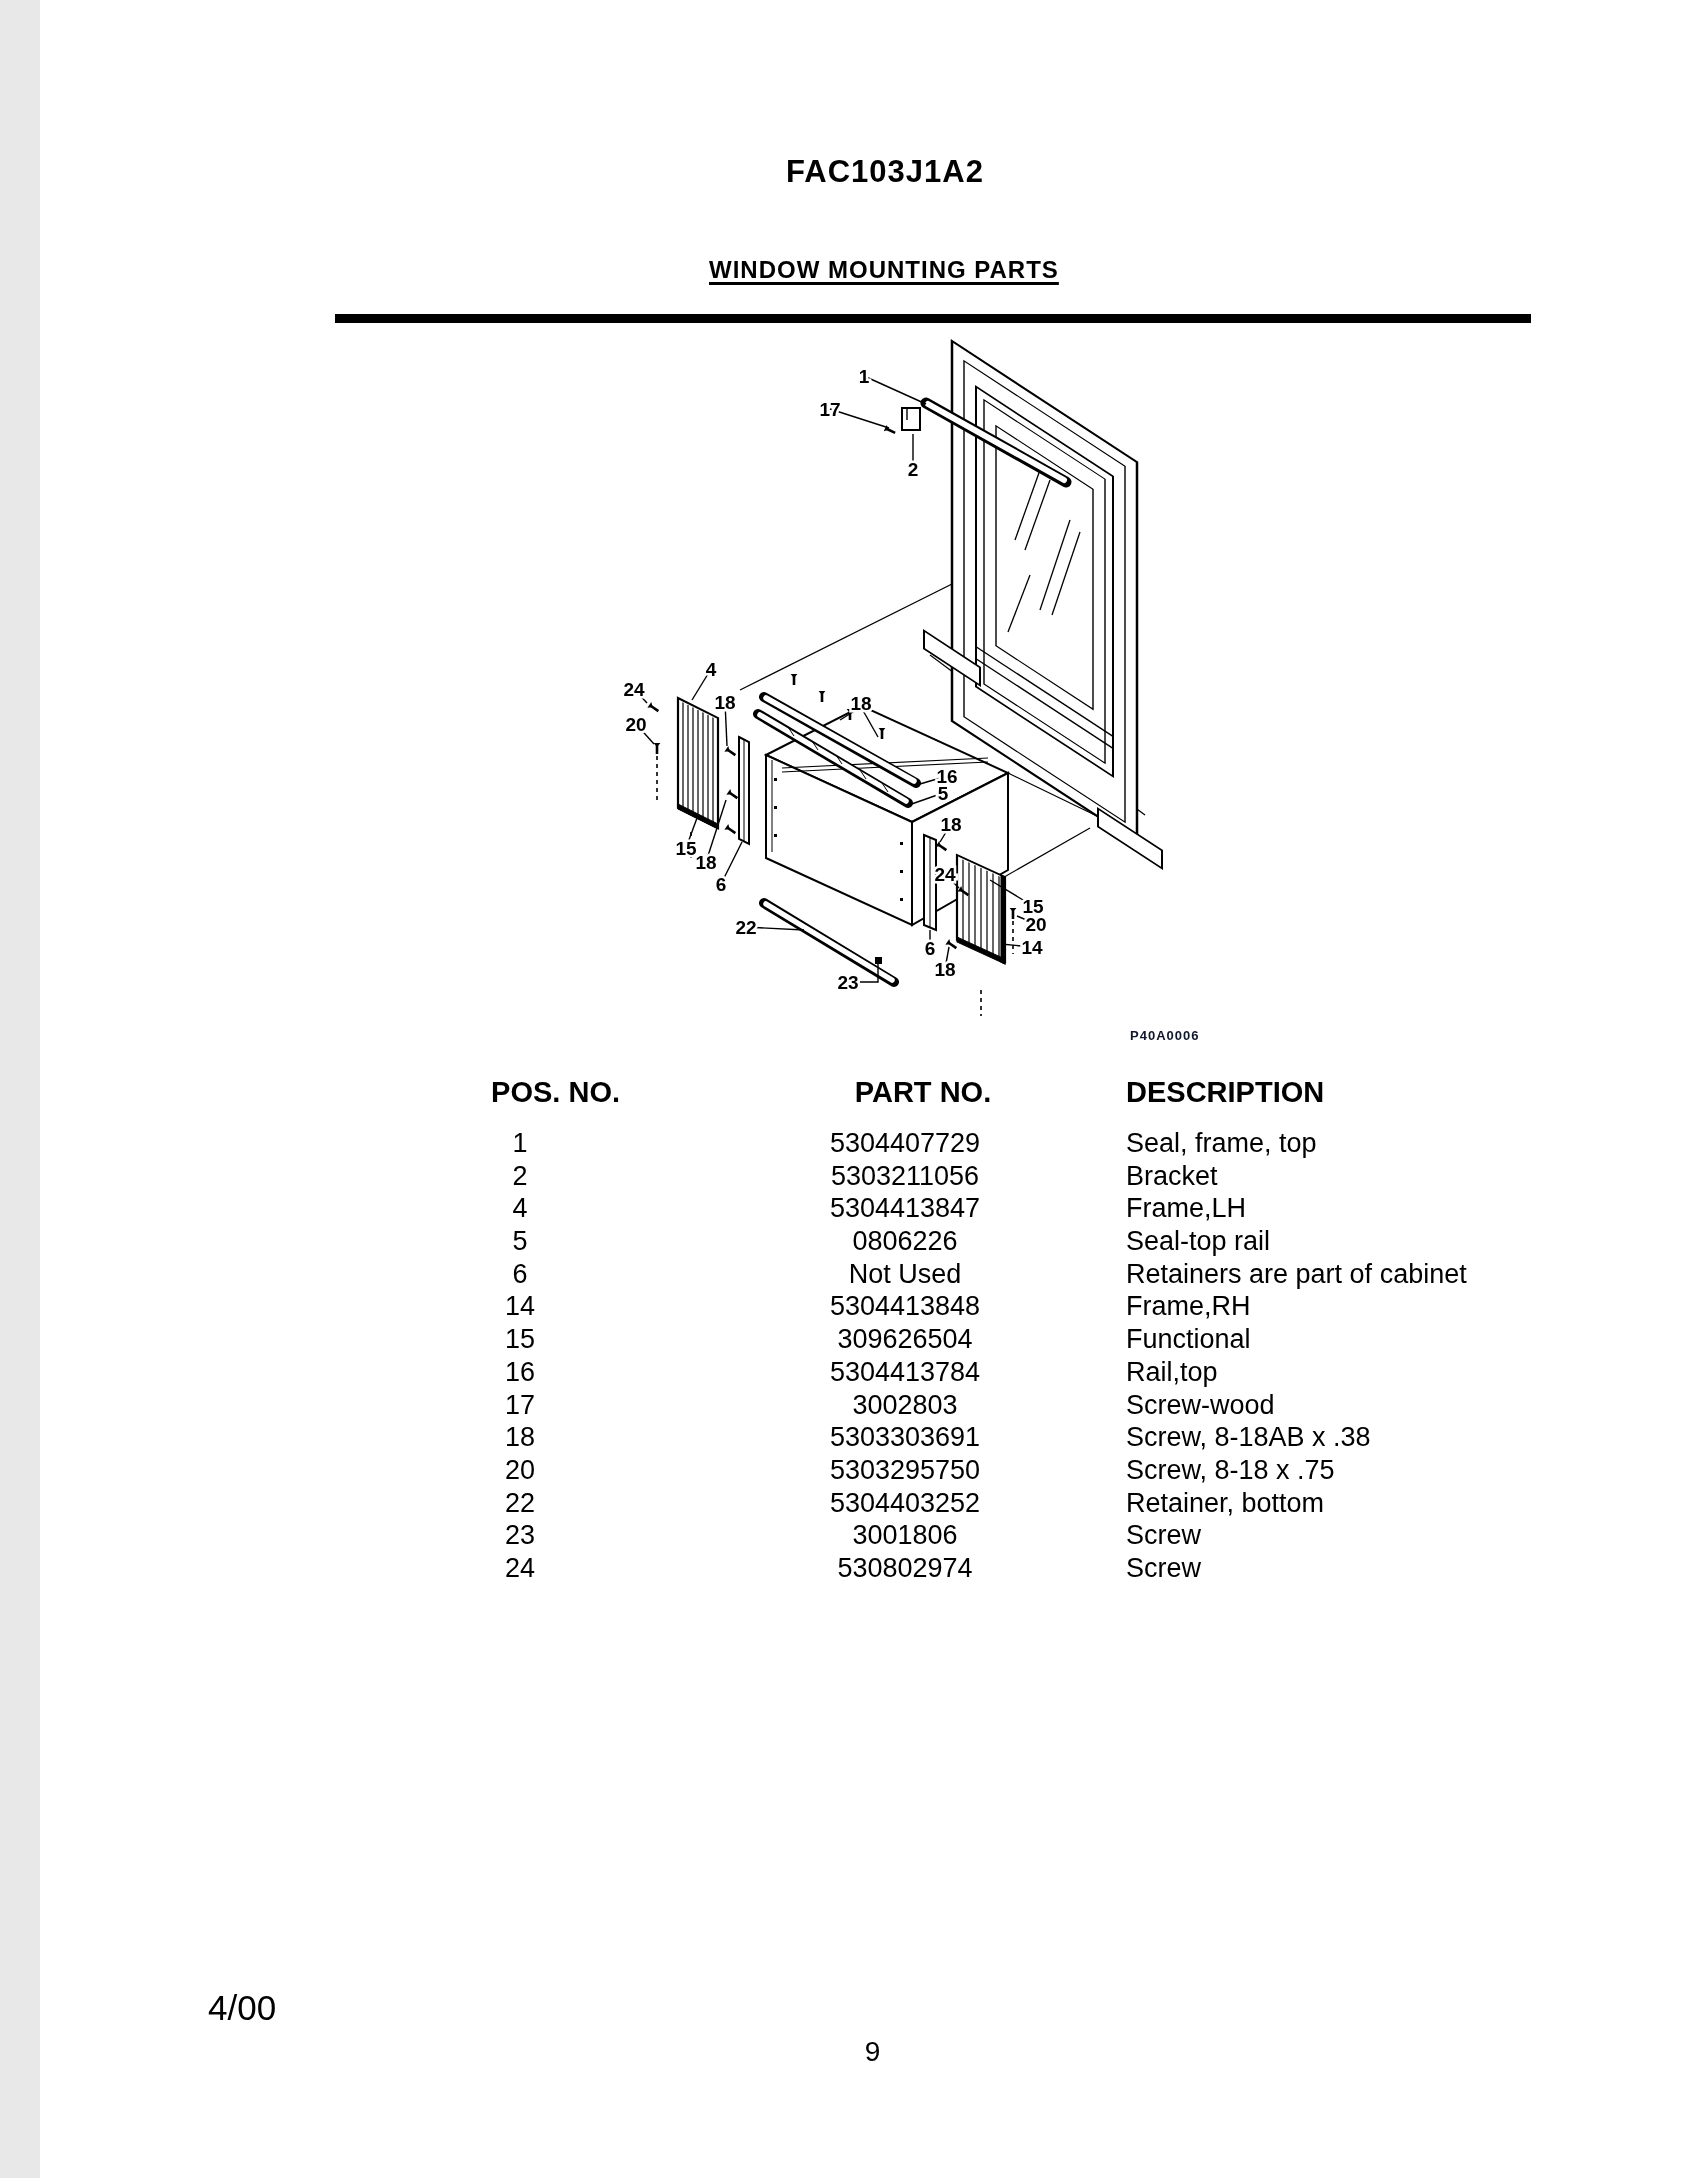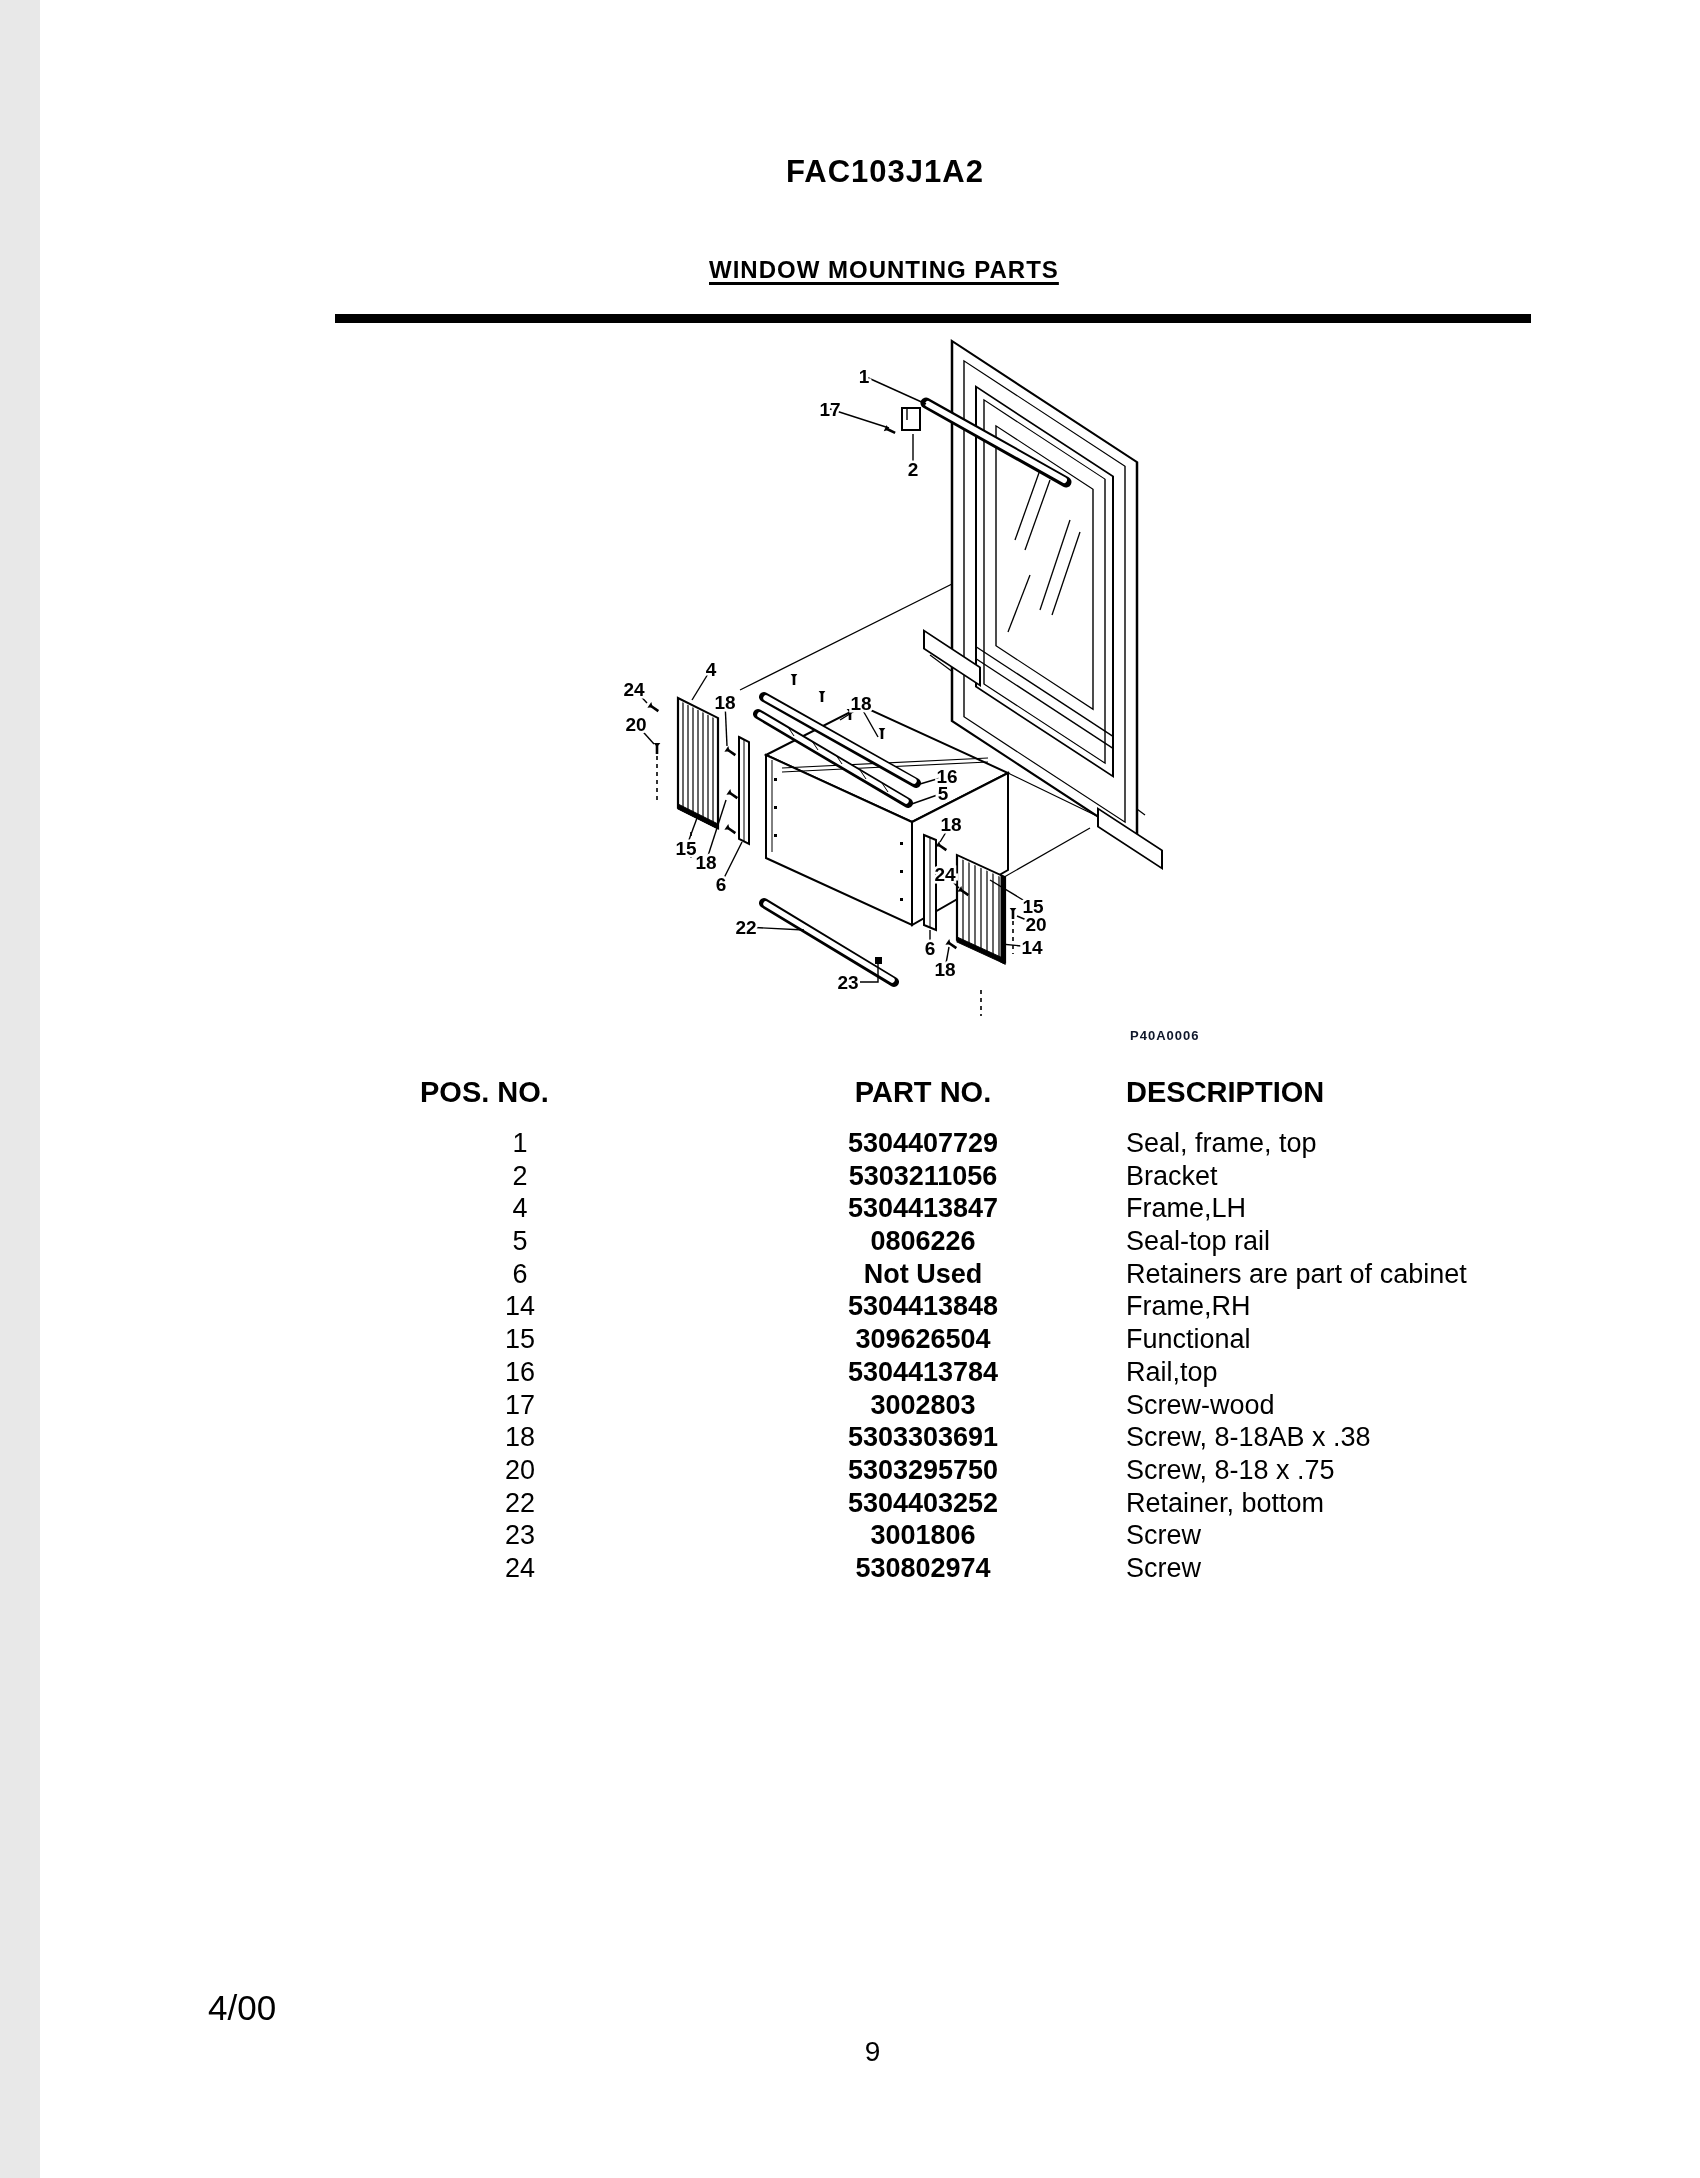--- a/index.html
+++ b/index.html
@@ -9,27 +9,27 @@
   #doc-title{left:700px;top:154px;width:290px;text-align:center;
              font-size:31px;font-weight:600;letter-spacing:1px;}
   #section-title{left:669px;top:256px;font-size:24px;font-weight:700;letter-spacing:1px;
              text-decoration:underline;text-decoration-thickness:3px;text-underline-offset:4px;}
   #top-rule{left:295px;top:314px;width:1196px;height:9px;background:#000;}
   #diagram-wrap{left:540px;top:330px;width:620px;height:740px;}
   #figure-code{left:1090px;top:1028px;font-size:13px;font-weight:700;letter-spacing:1px;color:#0f172a;}
   
   #table-wrap{left:380px;top:1076px;width:940px;}
   .thead{position:relative;height:36px;font-weight:700;font-size:29px;}
-  .thead .h1{position:absolute;left:0;width:200px;text-align:left;}
+  .thead .h1{position:absolute;left:0;width:200px;text-align:right;}
   .thead .h2{position:absolute;left:353px;width:300px;text-align:center;}
   .thead .h3{position:absolute;left:706px;}
   #rows{position:absolute;left:0;top:51px;width:940px;}
   .trow{position:relative;height:32.7px;line-height:32.7px;font-size:27px;}
   .trow .c1{position:absolute;left:0;width:200px;text-align:center;}
-  .trow .c2{position:absolute;left:353px;width:300px;text-align:center;font-weight:bold;}
+  .trow .c2{position:absolute;left:335px;width:300px;text-align:center;}
   .trow .c3{position:absolute;left:706px;white-space:nowrap;}
   
   #legend{left:1149px;top:1916px;font-size:28px;line-height:46px;}
   #revision{left:168px;top:1988px;font-size:35px;}
   #page-number{left:805px;top:2036px;width:55px;text-align:center;font-size:28px;}
   
   svg line, svg polyline, svg polygon, svg rect, svg path{vector-effect:none;}
   .callout-text{font-family:"Liberation Sans",sans-serif;font-size:19px;font-weight:700;
                 paint-order:stroke;stroke:#fff;stroke-width:5px;fill:#000;text-anchor:middle;}
 </style>

